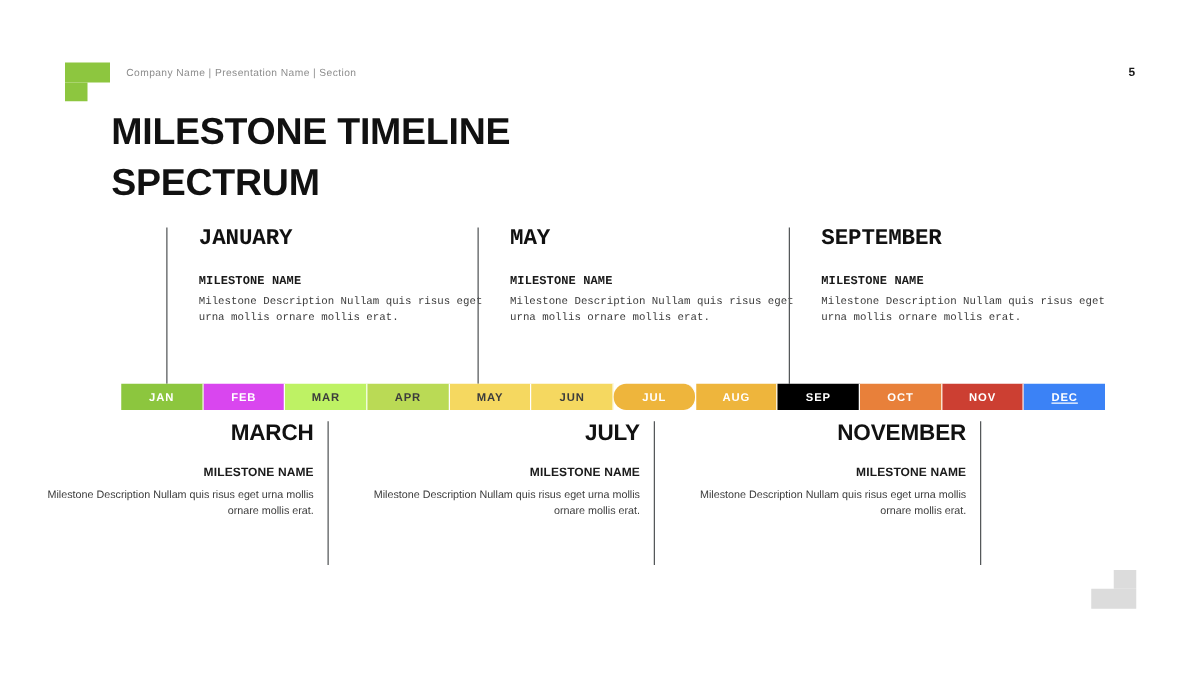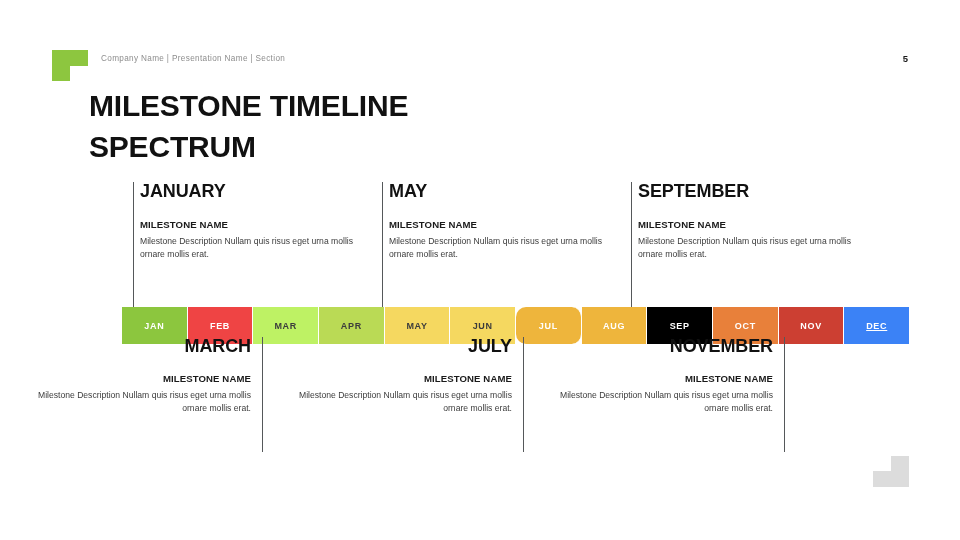--- a/index.html
+++ b/index.html
@@ -69,23 +69,24 @@
     color: #111111;
   }
   .deck-title div { white-space: nowrap; }
 
   
   .milestone {
     position: absolute;
     width: 240px;
   }
   .milestone.top {
-    padding-left: 6px;
+    padding-left: 25px;
     border-left: 1.6px solid #55585a;
     text-align: left;
+    font-family: Liberation Mono, monospace;
   }
   .milestone.bottom {
     padding-right: 11px;
     border-right: 1.6px solid #55585a;
     text-align: right;
   }
   .ms-month {
     font-size: 18px;
     font-weight: bold;
     color: #111111;
@@ -104,24 +105,24 @@
     line-height: 1.56;
   }
   .milestone.top .ms-name  { margin-top: 19px; }
   .milestone.top .ms-desc  { margin-top: 5px; }
   .milestone.bottom .ms-name { margin-top: 18px; }
   .milestone.bottom .ms-desc { margin-top: 5px; }
 
   
   .timeline-bar {
     position: absolute;
-    left: 98px;
+    left: 73px;
     top: 307px;
     width: 787px;
-    height: 37px;
+    height: 21px;
     display: flex;
     padding-left: 24px;
   }
   .month-cell {
     flex: 1 1 0;
     display: flex;
     align-items: center;
     justify-content: center;
     font-size: 9px;
     font-weight: bold;
@@ -182,21 +183,21 @@
 </div>
 
 <div class="milestone top" style="left:631px; top:182px; height:125px;">
   <div class="ms-month">SEPTEMBER</div>
   <div class="ms-name">MILESTONE NAME</div>
   <div class="ms-desc">Milestone Description Nullam quis risus eget urna mollis ornare mollis erat.</div>
 </div>
 
 <div class="timeline-bar">
   <div class="month-cell" style="background: rgb(140, 198, 62); color: rgb(255, 255, 255);">JAN</div>
-  <div class="month-cell" style="background: #ef4444; color: rgb(255, 255, 255);">FEB</div>
+  <div class="month-cell" style="background: #d946ef; color: rgb(255, 255, 255);">FEB</div>
   <div class="month-cell" style="background: #bef264; color: rgb(60, 60, 60);">MAR</div>
   <div class="month-cell" style="background: rgb(186, 218, 85); color: rgb(60, 60, 60);">APR</div>
   <div class="month-cell" style="background: rgb(245, 216, 96); color: rgb(60, 60, 60);">MAY</div>
   <div class="month-cell" style="background: rgb(245, 216, 96); color: rgb(60, 60, 60);">JUN</div>
   <div class="month-cell" style="background: rgb(238, 181, 60); color: rgb(255, 255, 255); border-radius: 10px;">JUL</div>
   <div class="month-cell" style="background: rgb(238, 181, 60); color: rgb(255, 255, 255);">AUG</div>
   <div class="month-cell" style="background: #000000; color: rgb(255, 255, 255);">SEP</div>
   <div class="month-cell" style="background: rgb(232, 128, 58); color: rgb(255, 255, 255);">OCT</div>
   <div class="month-cell" style="background: rgb(204, 63, 50); color: rgb(255, 255, 255);">NOV</div>
   <div class="month-cell" style="background: #3b82f6; color: rgb(255, 255, 255); text-decoration: underline;">DEC</div>

